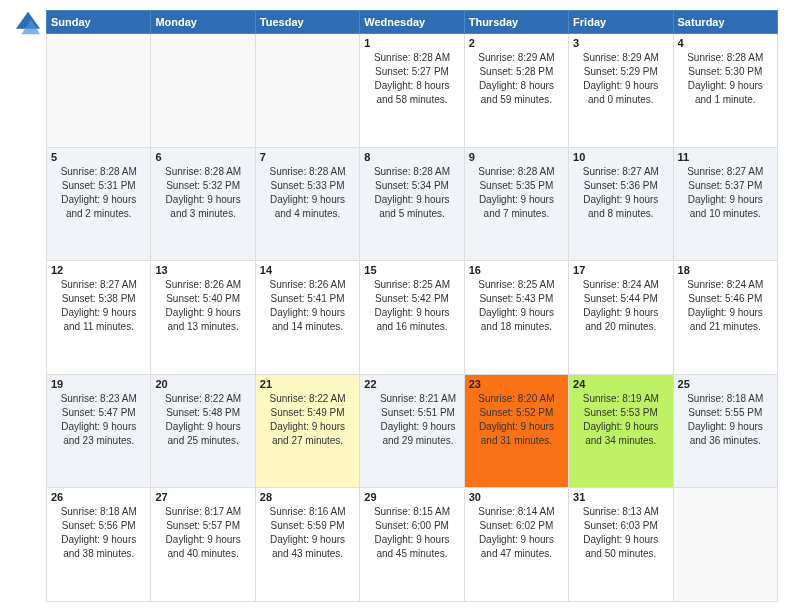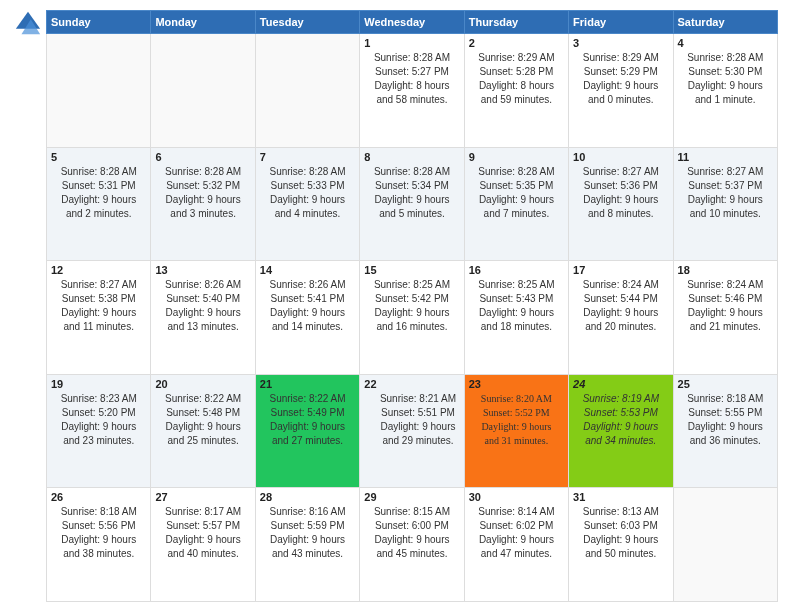--- a/index.html
+++ b/index.html
@@ -265,53 +265,53 @@
             <div class="cell-text" style="white-space: pre-line;">Sunrise: 8:24 AM
 Sunset: 5:46 PM
 Daylight: 9 hours
 and 21 minutes.</div>
           </td>
         </tr>
         <tr>
           <td style="background: rgb(240, 244, 248);">
             <span class="day-num">19</span>
             <div class="cell-text" style="white-space: pre-line;">Sunrise: 8:23 AM
-Sunset: 5:20 PM
+Sunset: 5:47 PM
 Daylight: 9 hours
 and 23 minutes.</div>
           </td>
           <td style="background: rgb(240, 244, 248);">
             <span class="day-num">20</span>
             <div class="cell-text" style="white-space: pre-line;">Sunrise: 8:22 AM
 Sunset: 5:48 PM
 Daylight: 9 hours
 and 25 minutes.</div>
           </td>
-          <td style="background: #22c55e;">
+          <td style="background: #fef9c3;">
             <span class="day-num">21</span>
             <div class="cell-text" style="white-space: pre-line;">Sunrise: 8:22 AM
 Sunset: 5:49 PM
 Daylight: 9 hours
 and 27 minutes.</div>
           </td>
           <td style="background: rgb(240, 244, 248);">
             <span class="day-num">22</span>
             <div class="cell-text" style="white-space: pre-line; margin-left: 12px;">Sunrise: 8:21 AM
 Sunset: 5:51 PM
 Daylight: 9 hours
 and 29 minutes.</div>
           </td>
           <td style="background: #f97316;">
             <span class="day-num">23</span>
-            <div class="cell-text" style="white-space: pre-line; font-family: Liberation Serif, serif;">Sunrise: 8:20 AM
+            <div class="cell-text" style="white-space: pre-line;">Sunrise: 8:20 AM
 Sunset: 5:52 PM
 Daylight: 9 hours
 and 31 minutes.</div>
           </td>
-          <td style="background: #84cc16; font-style: italic;">
+          <td style="background: #bef264;">
             <span class="day-num">24</span>
             <div class="cell-text" style="white-space: pre-line;">Sunrise: 8:19 AM
 Sunset: 5:53 PM
 Daylight: 9 hours
 and 34 minutes.</div>
           </td>
           <td style="background: rgb(240, 244, 248);">
             <span class="day-num">25</span>
             <div class="cell-text" style="white-space: pre-line;">Sunrise: 8:18 AM
 Sunset: 5:55 PM

